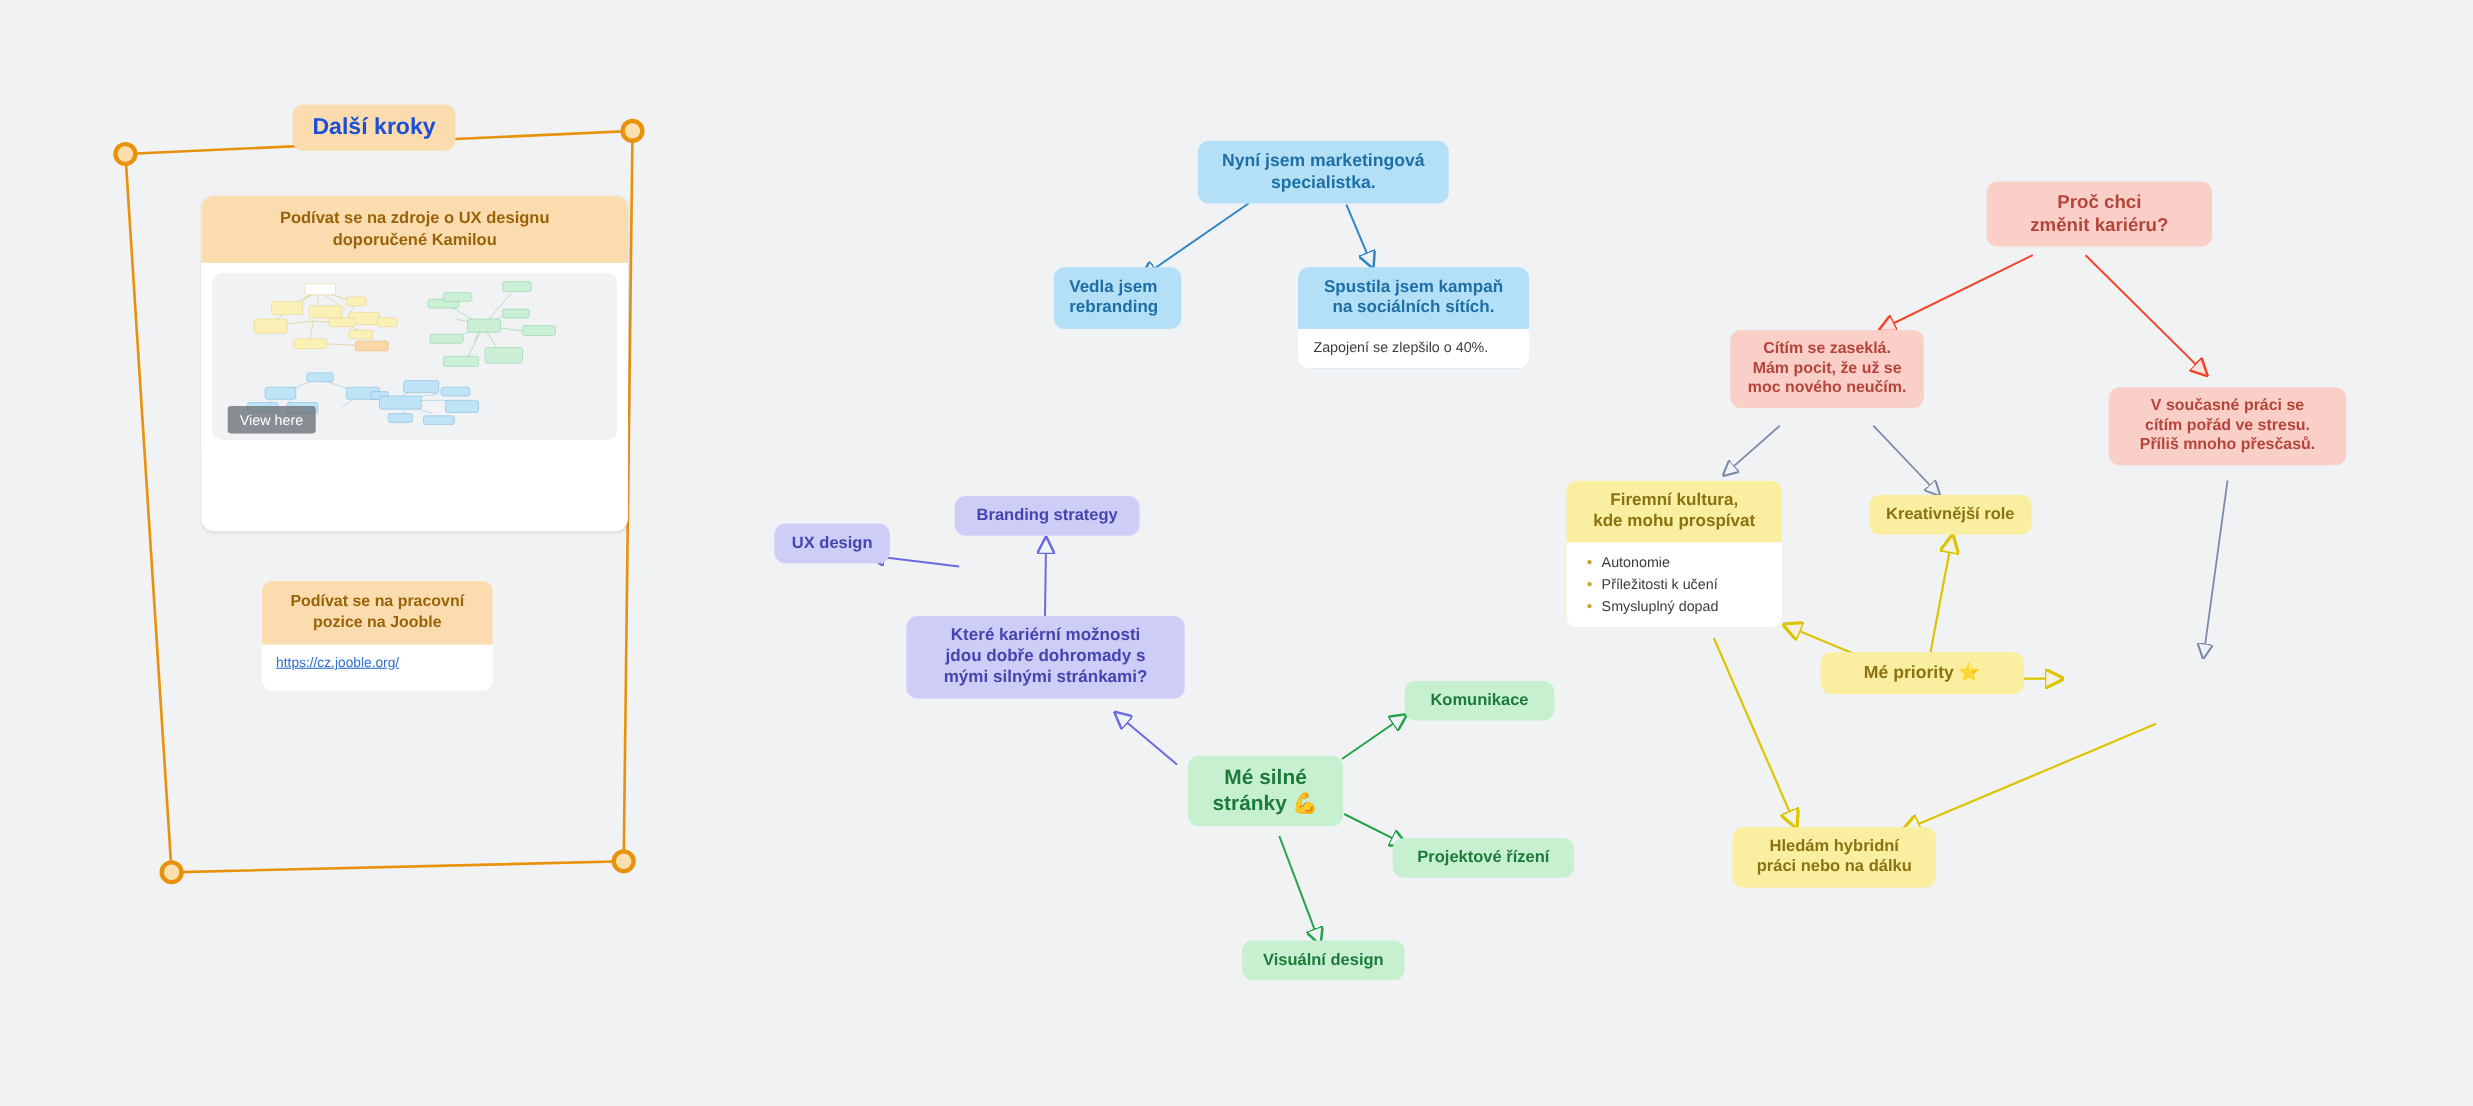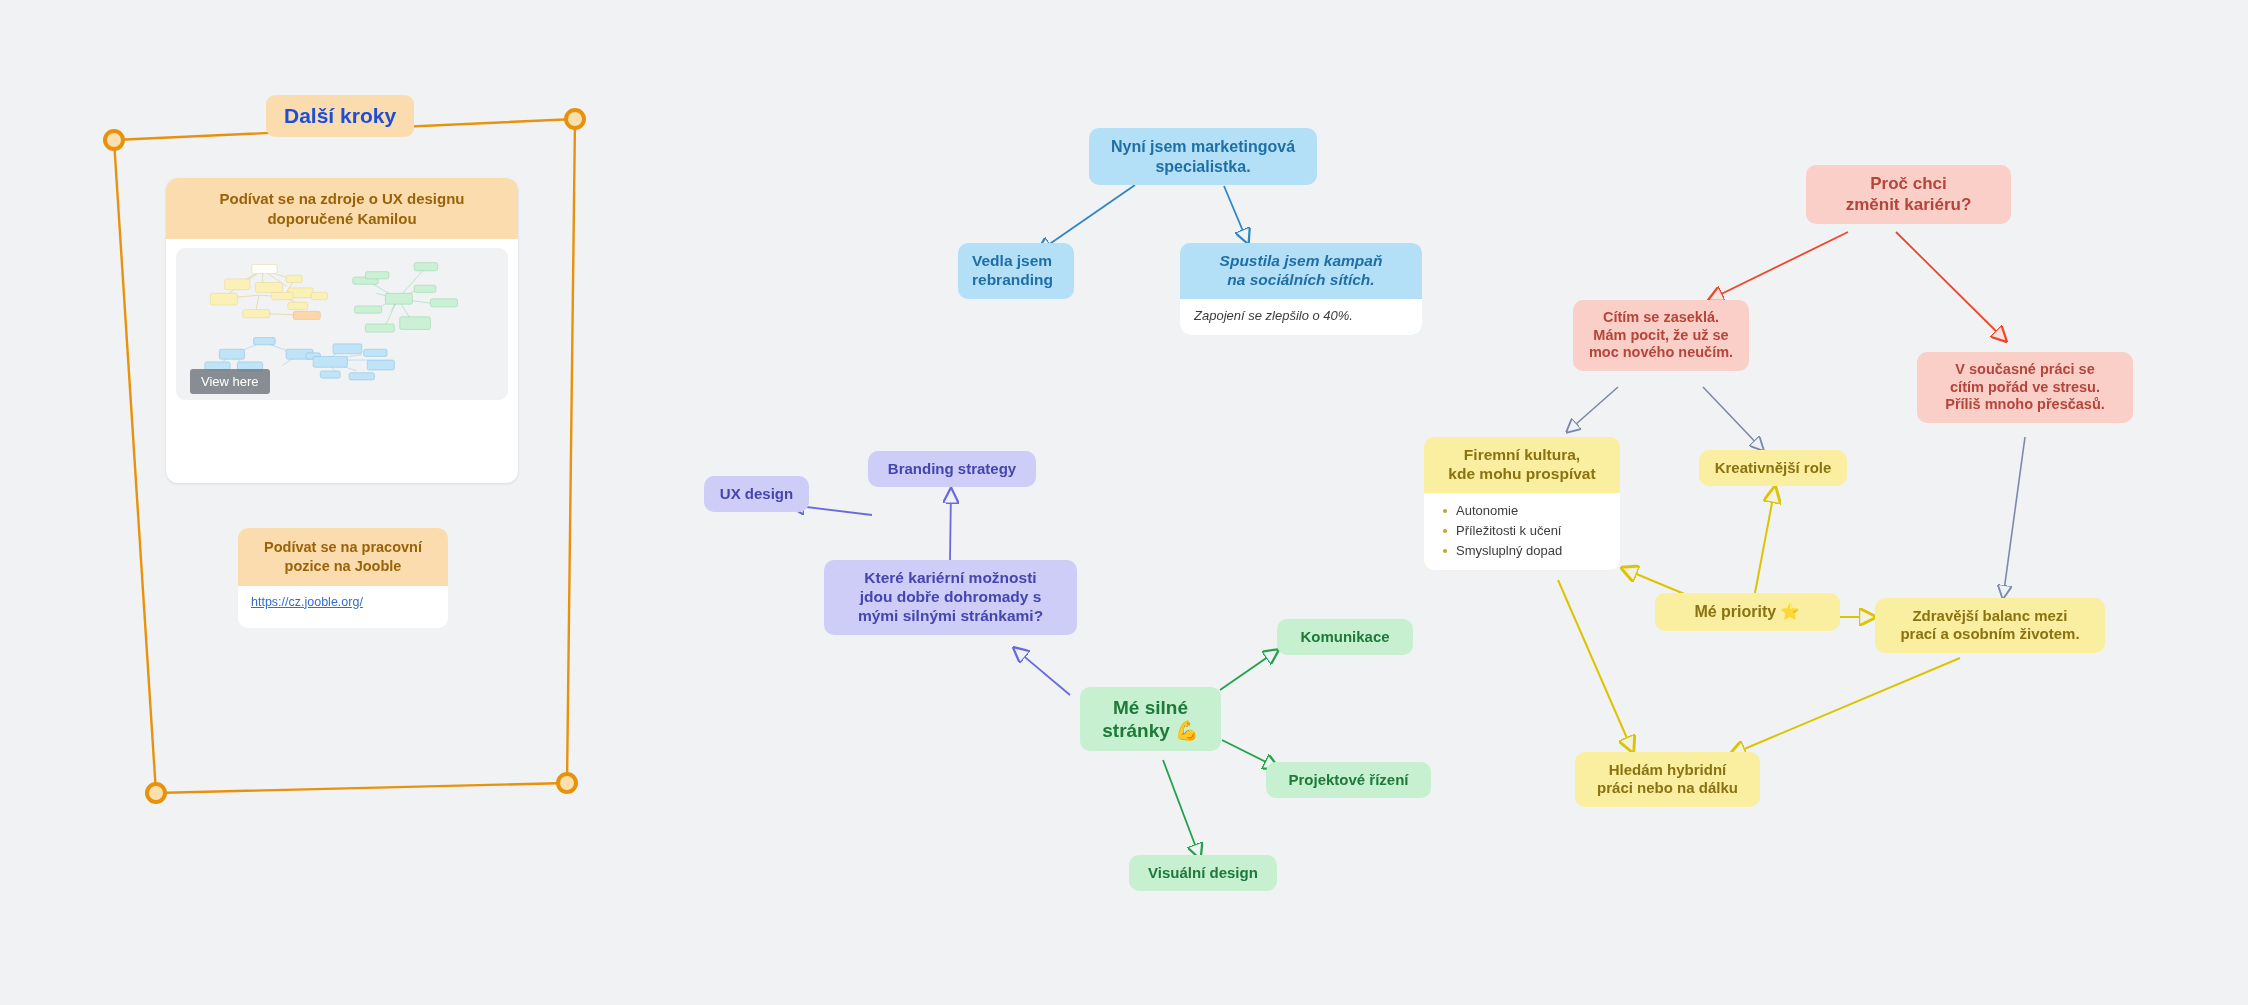--- a/index.html
+++ b/index.html
@@ -158,21 +158,21 @@
     <line x1="1960" y1="658" x2="1730" y2="755" stroke="#ddc400" stroke-width="2" marker-end="url(#ah-yellow)"></line>
   </svg>
 
   <div class="frame-handle" style="left:103px;top:129px;"></div>
   <div class="frame-handle" style="left:564px;top:108px;"></div>
   <div class="frame-handle" style="left:145px;top:782px;"></div>
   <div class="frame-handle" style="left:556px;top:772px;"></div>
 
   <div class="frame-label" style="left:266px;top:95px;">Další kroky</div>
 
-  <div class="thumb-card" style="left:166px;top:178px;width:352px;height:305px;">
+  <div class="thumb-card" style="left:183px;top:178px;width:388px;height:305px;">
     <div class="title">Podívat se na zdroje o UX designu
 doporučené Kamilou</div>
     <div class="thumb-inner">
       <div class="thumb-img">
         <svg viewBox="0 0 368 152" width="100%" height="100%">
 
           <g stroke="#d8c36a" stroke-width="0.5" fill="none">
             <path d="M68,32 L96,16 M96,16 L122,34 M96,16 L96,30 M96,16 L131,27 M50,48 L96,16 M50,48 L92,44 M92,44 L120,46 M120,46 L146,42 M120,46 L131,27 M120,46 L136,54 M92,44 L88,64 M88,64 L134,66"></path>
           </g>
           <g fill="#fbf0b6" stroke="#e2d08a" stroke-width="0.5">
@@ -236,21 +236,21 @@
   <div class="node blue" style="left:1089px;top:128px;width:228px;">
     <div class="title" style="font-size:16px;">Nyní jsem marketingová
 specialistka.</div>
   </div>
 
   <div class="node blue" style="left:958px;top:243px;width:116px;">
     <div class="title" style="font-size:15.5px;text-align:left;">Vedla jsem
 rebranding</div>
   </div>
 
-  <div class="node blue split" style="left:1180px;top:243px;width:242px;font-style:italic;">
+  <div class="node blue split" style="left:1180px;top:243px;width:210px;">
     <div class="title" style="font-size:15.5px;">Spustila jsem kampaň
 na sociálních sítích.</div>
     <div class="body">
       <span>Zapojení se zlepšilo o 40%.</span>
     </div>
   </div>
 
   <div class="node purple" style="left:704px;top:476px;width:105px;">
     <div class="title" style="font-size:15px;">UX design</div>
   </div>
@@ -312,23 +312,19 @@
   </div>
 
   <div class="node yellow" style="left:1699px;top:450px;width:148px;">
     <div class="title" style="font-size:15px;">Kreativnější role</div>
   </div>
 
   <div class="node yellow" style="left:1655px;top:593px;width:185px;">
     <div class="title" style="font-size:16px;">Mé priority ⭐</div>
   </div>
 
-  <div class="node yellow" style="left:1875px;top:598px;width:230px;">
-    <div class="title" style="font-size:15px;">Zdravější balanc mezi
-prací a osobním životem.</div>
-  </div>
 
   <div class="node yellow" style="left:1575px;top:752px;width:185px;">
     <div class="title" style="font-size:15px;">Hledám hybridní
 práci nebo na dálku</div>
   </div>
 
 </div>
 
 </body></html>

